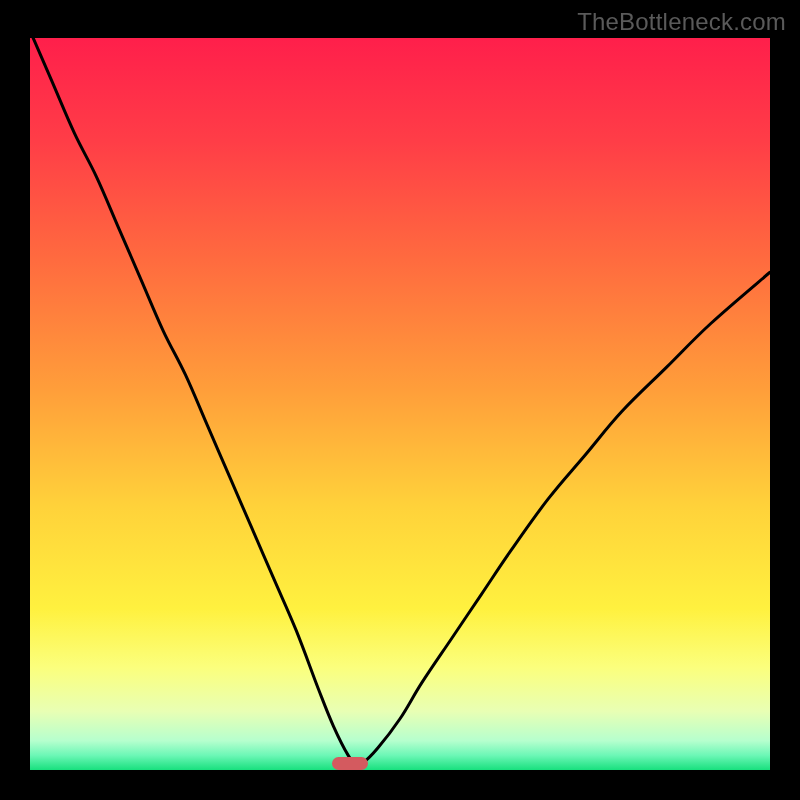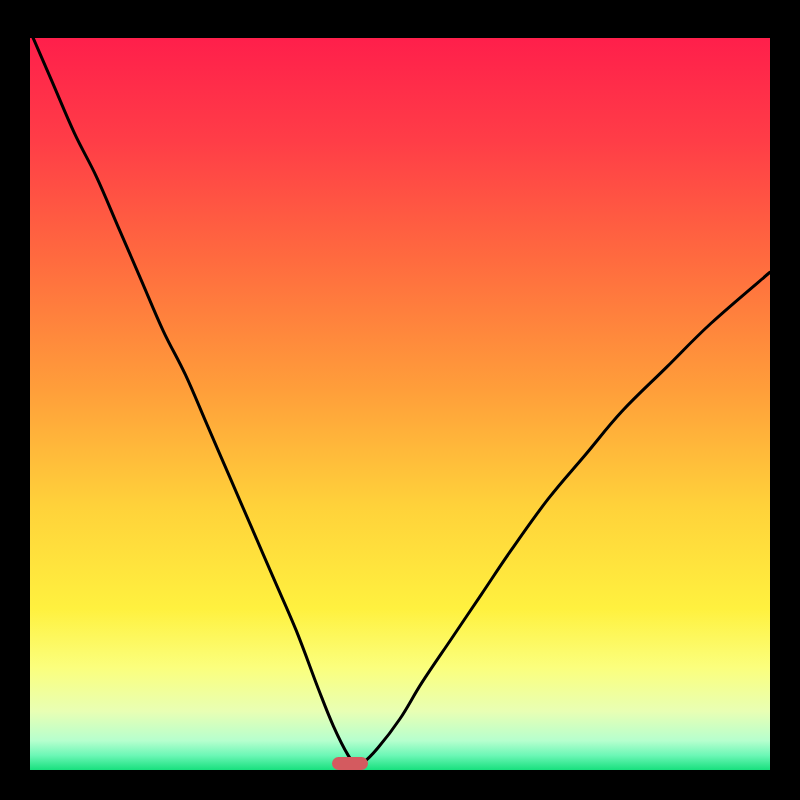--- a/index.html
+++ b/index.html
@@ -80,13 +80,14 @@
       <rect x="0" y="0" width="740" height="732" fill="url(#bg-grad)"></rect>
     </svg>
 
     <svg class="curve" viewBox="0 0 740 732" preserveAspectRatio="none">
       <path id="curve-path" d="M 0.00 -7.32 C 4.00 1.90, 14.21 25.47, 22.20 43.92 C 30.19 62.37, 36.41 78.03, 44.40 95.16 C 52.39 112.29, 58.61 121.95, 66.60 139.08 C 74.59 156.21, 80.81 171.87, 88.80 190.32 C 96.79 208.77, 103.01 223.11, 111.00 241.56 C 118.99 260.01, 125.21 275.67, 133.20 292.80 C 141.19 309.93, 147.41 319.59, 155.40 336.72 C 163.39 353.85, 169.61 369.51, 177.60 387.96 C 185.59 406.41, 191.81 420.75, 199.80 439.20 C 207.79 457.65, 214.01 471.99, 222.00 490.44 C 229.99 508.89, 236.21 523.23, 244.20 541.68 C 252.19 560.13, 258.41 573.16, 266.40 592.92 C 274.39 612.68, 281.94 634.35, 288.60 651.48 C 295.26 668.61, 298.07 676.22, 303.40 688.08 C 308.73 699.94, 314.20 710.77, 318.20 717.36 C 322.20 723.95, 322.94 723.36, 325.60 724.68 C 328.26 726.00, 329.00 727.32, 333.00 724.68 C 337.00 722.04, 341.14 717.95, 347.80 710.04 C 354.46 702.13, 362.01 692.62, 370.00 680.76 C 377.99 668.90, 382.88 658.65, 392.20 644.16 C 401.52 629.67, 411.14 616.05, 421.80 600.24 C 432.46 584.43, 440.74 572.13, 451.40 556.32 C 462.06 540.51, 469.01 529.53, 481.00 512.40 C 492.99 495.27, 504.68 478.29, 518.00 461.16 C 531.32 444.03, 541.68 433.05, 555.00 417.24 C 568.32 401.43, 577.35 389.13, 592.00 373.32 C 606.65 357.51, 620.42 345.21, 636.40 329.40 C 652.38 313.59, 662.15 302.61, 680.80 285.48 C 699.45 268.35, 729.34 243.46, 740.00 234.24" fill="none" stroke-width="3" stroke-linecap="round" stroke-linejoin="round" stroke="#000000"></path>
     </svg>
 
     <div class="marker" id="min-marker" style="left: 302px; top: 719px; width: 36px; height: 13px; background: rgb(212, 90, 95);"></div>
   </div>
 
+  <div class="watermark">TheBottleneck.com</div>
 </div>
 
 </body></html>

